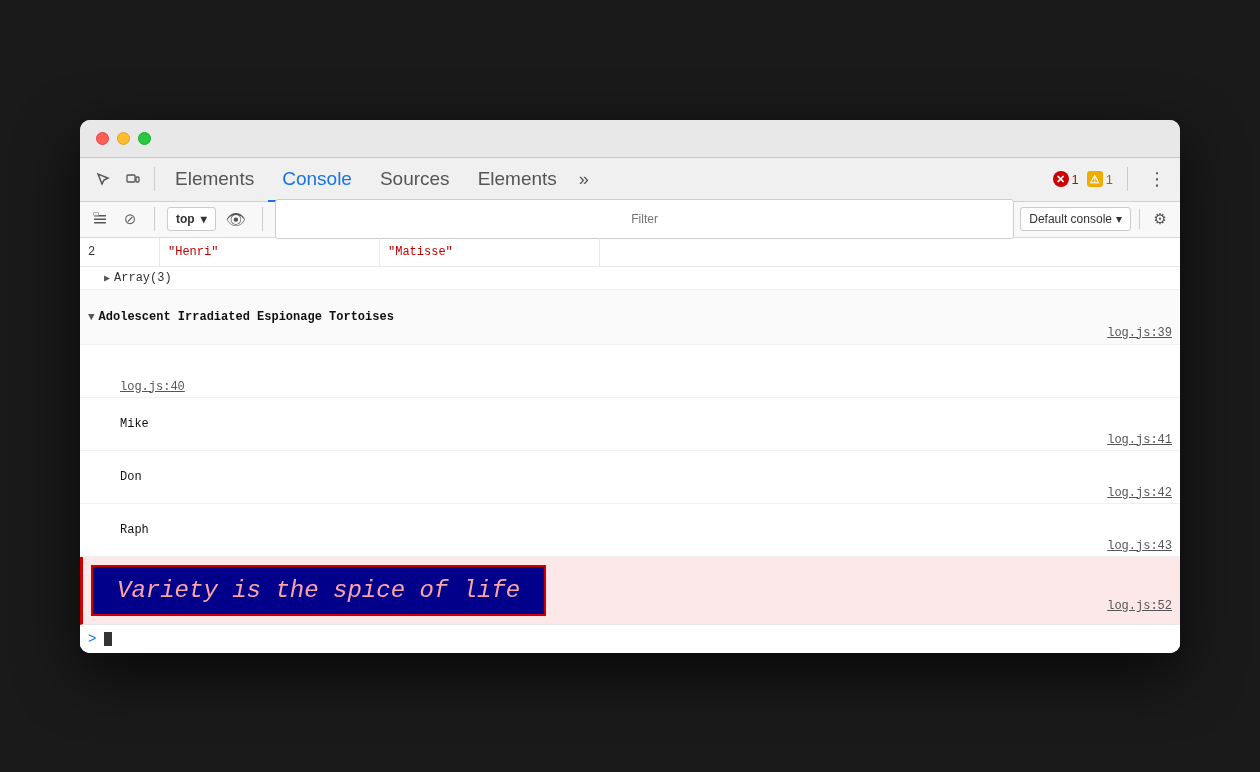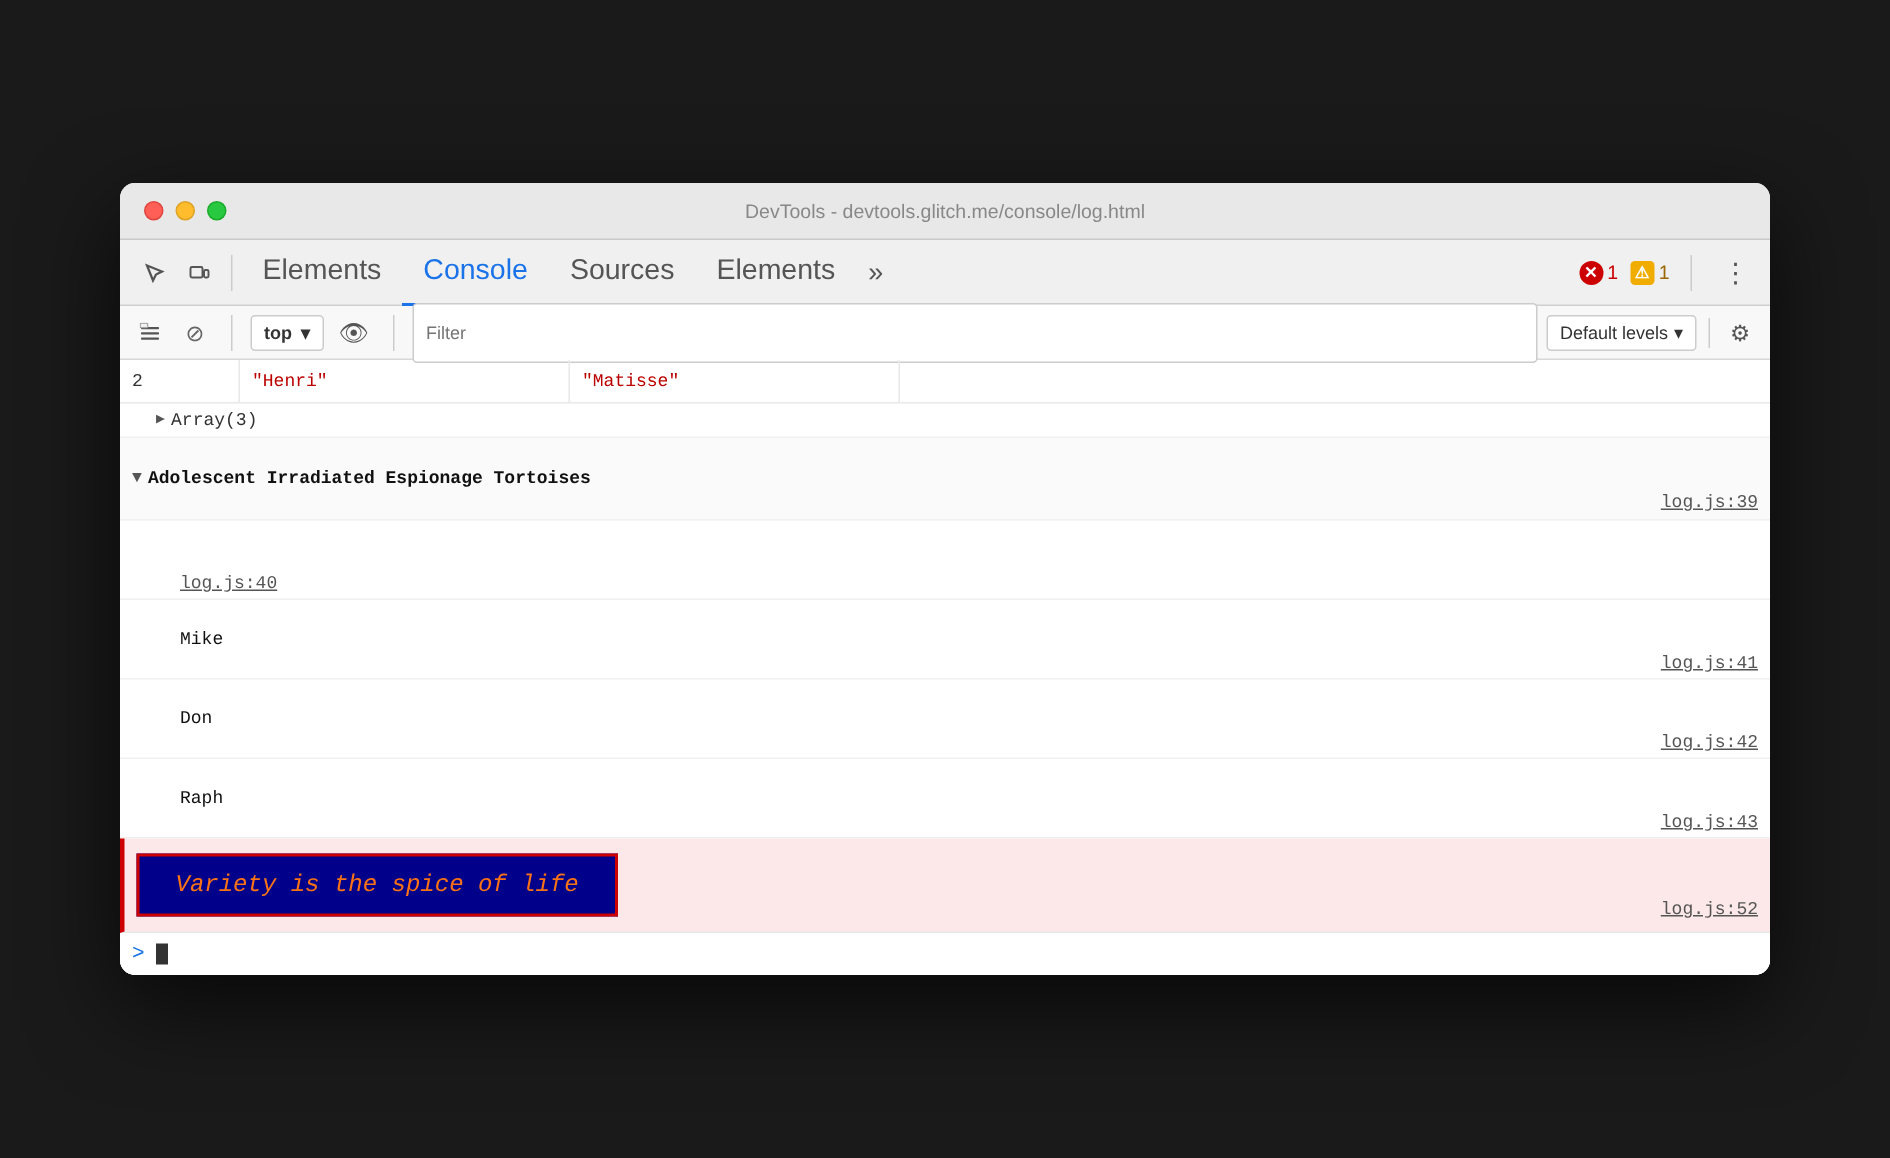--- a/index.html
+++ b/index.html
@@ -186,20 +186,21 @@
     }
     .filter-input {
       flex: 1;
       height: 40px;
       border: 1px solid #ccc;
       border-radius: 3px;
       padding: 0 8px;
       font-size: 12px;
       background: white;
       color: #555;
+      text-align: center;
     }
     .default-levels {
       display: flex;
       align-items: center;
       background: white;
       border: 1px solid #ccc;
       border-radius: 3px;
       padding: 2px 8px;
       font-size: 12px;
       color: #333;
@@ -304,23 +305,23 @@
       border-left: 3px solid #cc0000;
     }
     .styled-text-box {
       background: #00008b;
       border: 2px solid #cc0000;
       padding: 10px 24px;
       display: inline-block;
     }
     .styled-text {
       font-family: 'Menlo', 'Monaco', 'Courier New', monospace;
-      font-size: 16px;
+      font-size: 24px;
       font-style: italic;
-      color: #f97316;
+      color: #fca5a5;
       font-weight: 400;
     }
     
     .console-prompt {
       display: flex;
       align-items: center;
       padding: 6px 8px;
       background: white;
     }
     .prompt-chevron {
@@ -339,21 +340,20 @@
 <body>
 
 <div class="window">
 
   <div class="titlebar">
     <div class="traffic-lights">
       <div class="traffic-light tl-close"></div>
       <div class="traffic-light tl-min"></div>
       <div class="traffic-light tl-max"></div>
     </div>
-    <span class="titlebar-title">DevTools - devtools.glitch.me/console/log.html</span>
   </div>
 
   <div class="toolbar">
     <button class="toolbar-icon-btn" title="Select element">
       <svg width="14" height="14" viewBox="0 0 14 14" fill="none">
         <path d="M2 2 L6 12 L8 8 L12 6 Z" stroke="#555" stroke-width="1.5" fill="none"></path>
       </svg>
     </button>
     <button class="toolbar-icon-btn" title="Toggle device toolbar">
       <svg width="14" height="14" viewBox="0 0 14 14" fill="none">
@@ -403,21 +403,21 @@
     <button class="console-toolbar-btn" title="Block requests" style="font-size:15px; color:#666;">⊘</button>
     <div class="toolbar-sep"></div>
     <div class="context-select">
       <span>top</span>
       <span>▾</span>
     </div>
     <span class="eye-icon">👁</span>
     <div class="toolbar-sep"></div>
     <input class="filter-input" type="text" placeholder="Filter" style="">
     <div class="default-levels">
-      <span>Default levels</span>
+      <span>Default console</span>
       <span>▾</span>
     </div>
     <div class="console-sep"></div>
     <div class="gear-btn" title="Settings">⚙</div>
   </div>
 
   <div class="console-content">
 
     <div class="table-row">
       <div class="table-cell cell-index">2</div>

